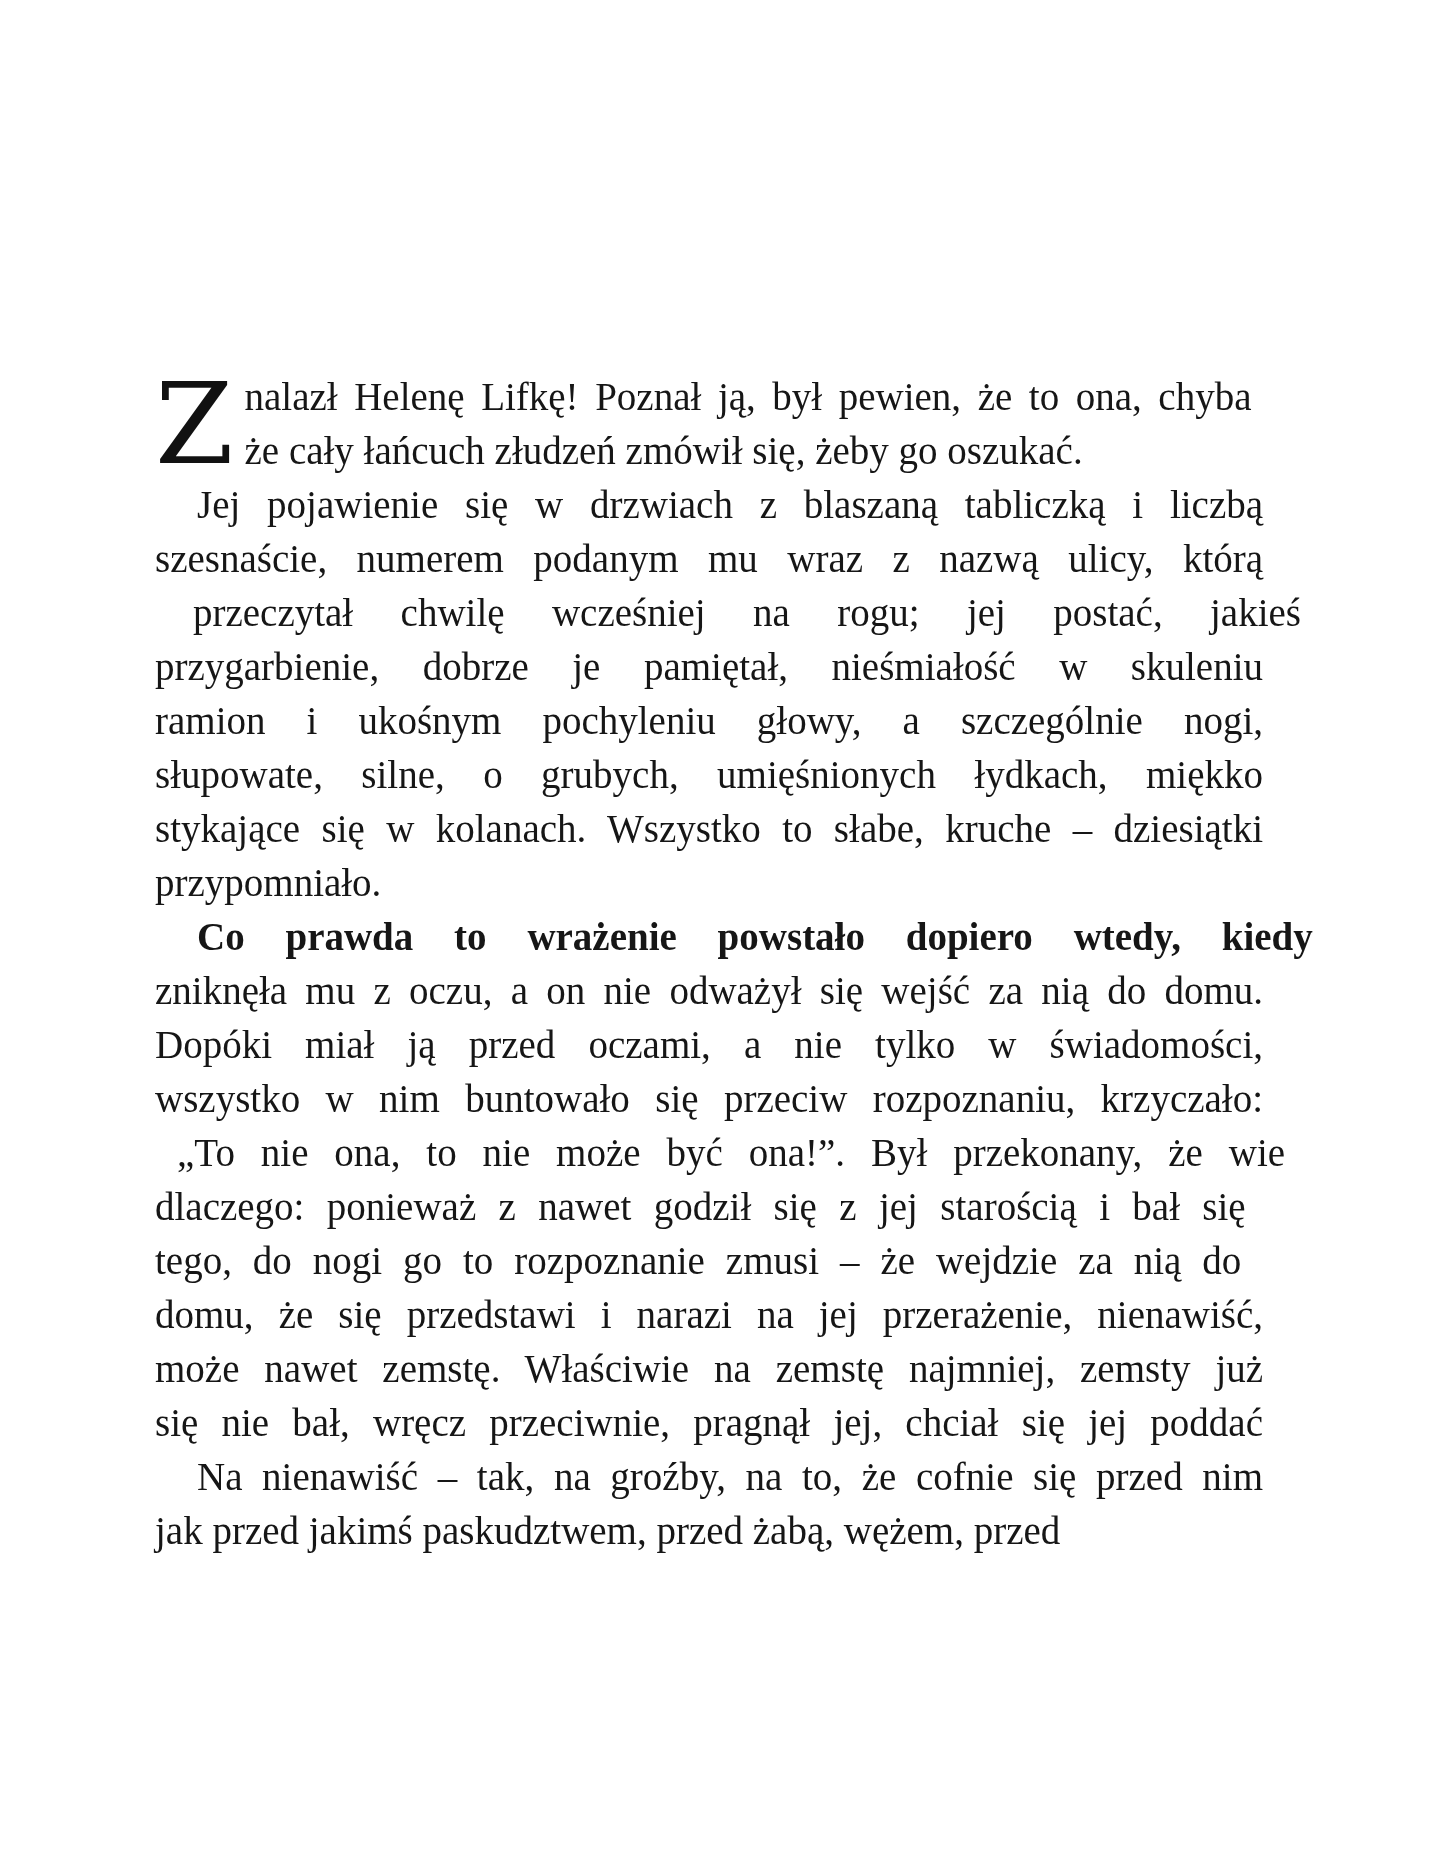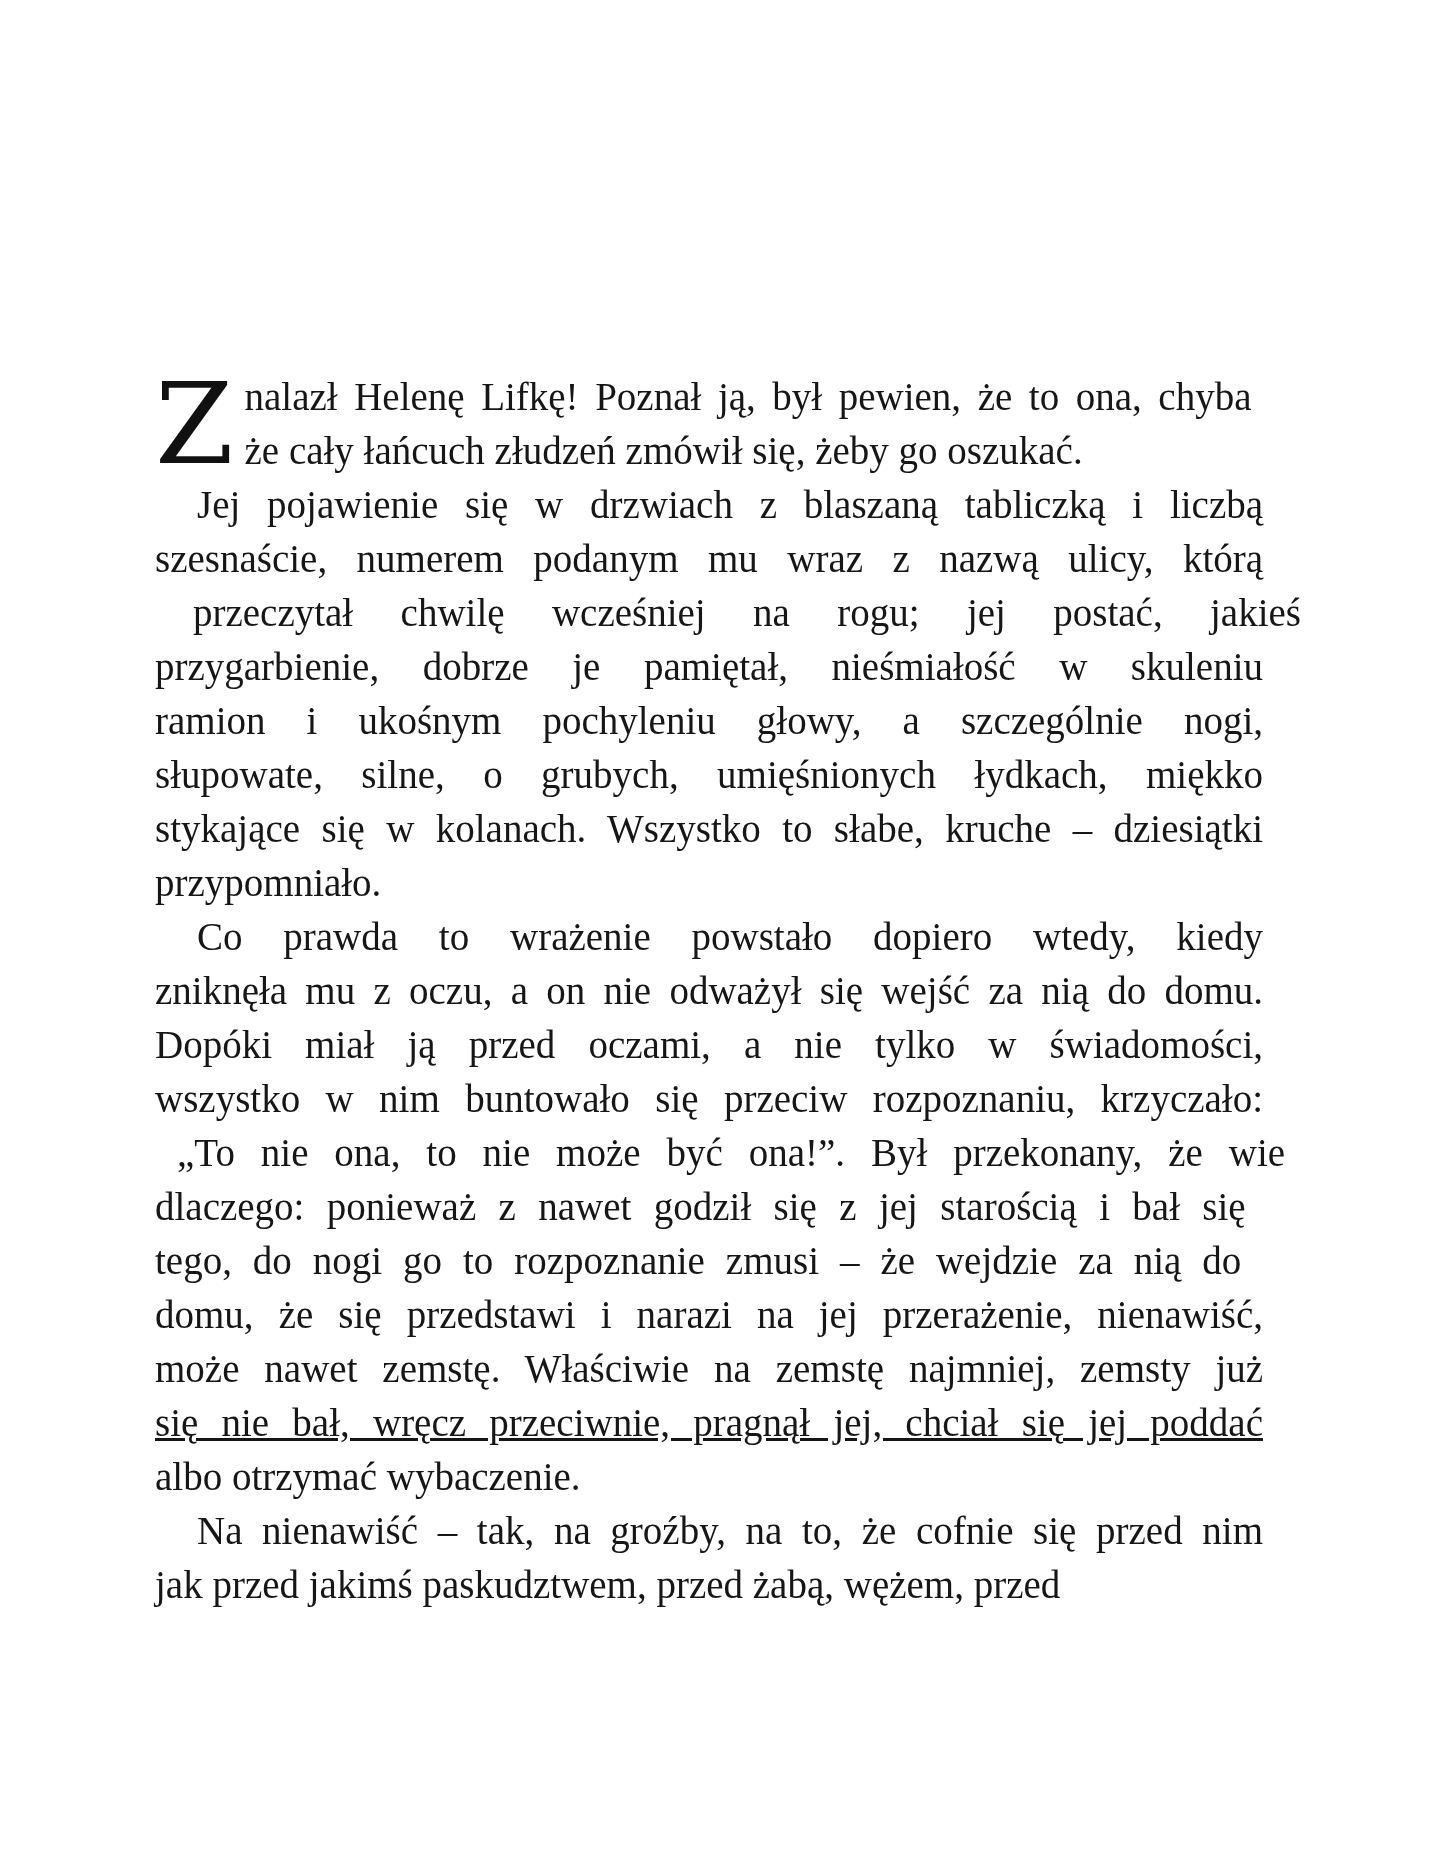--- a/index.html
+++ b/index.html
@@ -64,30 +64,29 @@
         <div class="line indent"><span style="word-spacing: 17.02px;">Jej pojawienie się w drzwiach z blaszaną tabliczką i liczbą</span></div>
         <div class="line"><span style="word-spacing: 19.7px;">szesnaście, numerem podanym mu wraz z nazwą ulicy, którą</span></div>
         <div class="line"><span style="word-spacing: 37.62px; margin-left: 38px;">przeczytał chwilę wcześniej na rogu; jej postać, jakieś</span></div>
         <div class="line"><span style="word-spacing: 33.77px;">przygarbienie, dobrze je pamiętał, nieśmiałość w skuleniu</span></div>
         <div class="line"><span style="word-spacing: 31.3px;">ramion i ukośnym pochyleniu głowy, a szczególnie nogi,</span></div>
         <div class="line"><span style="word-spacing: 28.69px;">słupowate, silne, o grubych, umięśnionych łydkach, miękko</span></div>
         <div class="line"><span style="word-spacing: 11.64px;">stykające się w kolanach. Wszystko to słabe, kruche – dziesiątki</span></div>
         <div class="line last"><span>przypomniało.</span></div>
       </div>
       <div class="paragraph">
-        <div class="line indent"><span style="word-spacing: 31.04px;">Co prawda to wrażenie powstało dopiero wtedy, kiedy</span></div>
+        <div class="line indent"><span style="word-spacing: 31.04px; font-weight: bold;">Co prawda to wrażenie powstało dopiero wtedy, kiedy</span></div>
         <div class="line"><span style="word-spacing: 8.51px;">zniknęła mu z oczu, a on nie odważył się wejść za nią do domu.</span></div>
         <div class="line"><span style="word-spacing: 23.35px;">Dopóki miał ją przed oczami, a nie tylko w świadomości,</span></div>
         <div class="line"><span style="word-spacing: 15.64px;">wszystko w nim buntowało się przeciw rozpoznaniu, krzyczało:</span></div>
         <div class="line"><span style="word-spacing: 16.15px; margin-left: 22px;">„To nie ona, to nie może być ona!”. Był przekonany, że wie</span></div>
         <div class="line"><span style="word-spacing: 12.62px;">dlaczego: ponieważ z nawet godził się z jej starością i bał się</span></div>
         <div class="line"><span style="word-spacing: 11.2px;">tego, do nogi go to rozpoznanie zmusi – że wejdzie za nią do</span></div>
         <div class="line"><span style="word-spacing: 15.31px;">domu, że się przedstawi i narazi na jej przerażenie, nienawiść,</span></div>
         <div class="line"><span style="word-spacing: 15.14px;">może nawet zemstę. Właściwie na zemstę najmniej, zemsty już</span></div>
-        <div class="line"><span style="word-spacing: 13.45px; text-decoration: underline;">się nie bał, wręcz przeciwnie, pragnął jej, chciał się jej poddać</span></div>
-        <div class="line last"><span>albo otrzymać wybaczenie.</span></div>
+        <div class="line"><span style="word-spacing: 13.45px;">się nie bał, wręcz przeciwnie, pragnął jej, chciał się jej poddać</span></div>
       </div>
       <div class="paragraph">
         <div class="line indent"><span style="word-spacing: 9.9px;">Na nienawiść – tak, na groźby, na to, że cofnie się przed nim</span></div>
         <div class="line last"><span>jak przed jakimś paskudztwem, przed żabą, wężem, przed</span></div>
       </div>
     </div>
 </div>
 
 </body></html>

